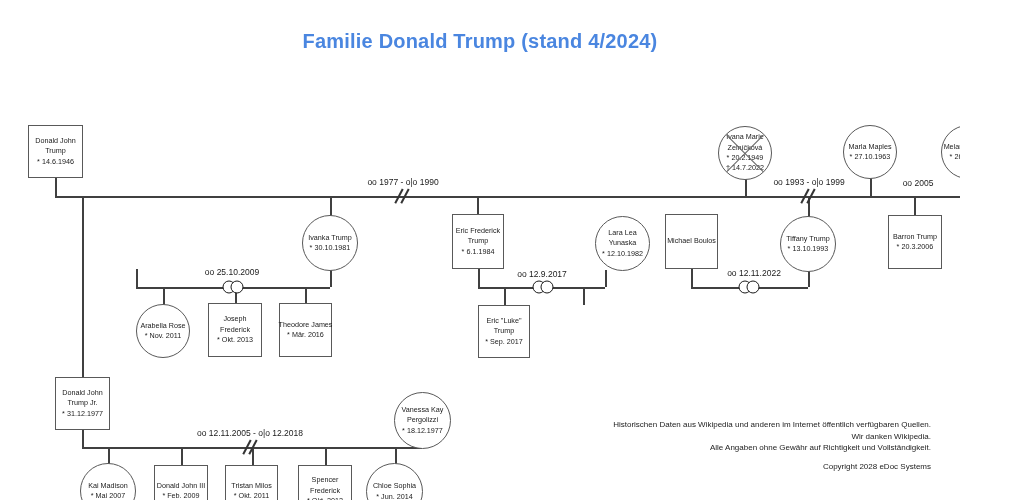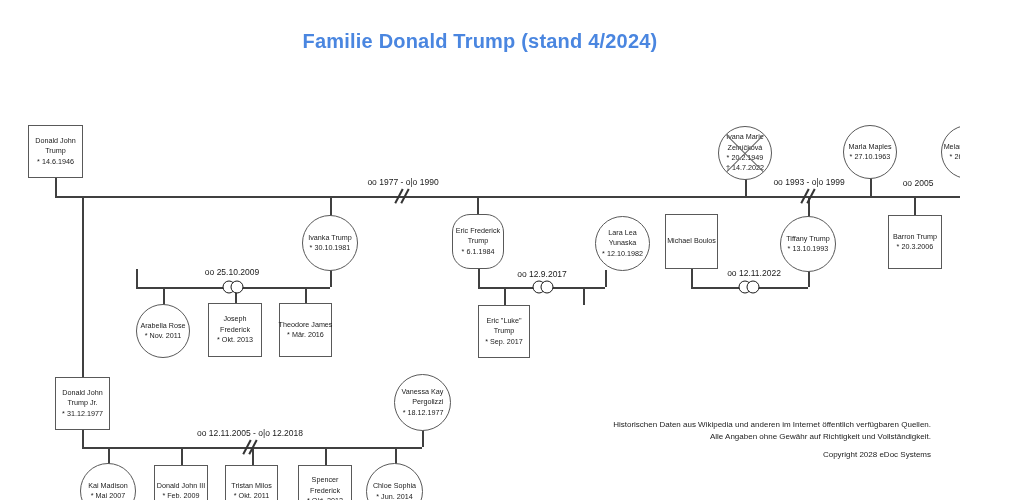--- a/index.html
+++ b/index.html
@@ -139,21 +139,21 @@
 * 27.10.1963</div>
       </div>
       <div class="person circle" style="left: 941px; top: 78px; width: 54px; height: 54px;">
         <div class="ptext">Melanija Knavs
 * 26.4.1970</div>
       </div>
       <div class="person circle" style="left: 302px; top: 168px; width: 56px; height: 56px;">
         <div class="ptext">Ivanka Trump
 * 30.10.1981</div>
       </div>
-      <div class="person rect" style="left: 452px; top: 167px; width: 52px; height: 55px; border-radius: 18px;">
+      <div class="person rect" style="left: 452px; top: 167px; width: 52px; height: 55px;">
         <div class="ptext">Eric Frederick
 Trump
 * 6.1.1984</div>
       </div>
       <div class="person circle" style="left: 595px; top: 169px; width: 55px; height: 55px;">
         <div class="ptext">Lara Lea
 Yunaska
 * 12.10.1982</div>
       </div>
       <div class="person rect" style="left: 665px; top: 167px; width: 53px; height: 55px;">
@@ -183,21 +183,21 @@
       <div class="person rect" style="left: 478px; top: 258px; width: 52px; height: 53px;">
         <div class="ptext">Eric "Luke"
 Trump
 * Sep. 2017</div>
       </div>
       <div class="person rect" style="left: 55px; top: 330px; width: 55px; height: 53px;">
         <div class="ptext">Donald John
 Trump Jr.
 * 31.12.1977</div>
       </div>
-      <div class="person circle" style="left: 394px; top: 327px; width: 57px; height: 57px; text-align: right;">
+      <div class="person circle" style="left: 394px; top: 345px; width: 57px; height: 57px;">
         <div class="ptext">Vanessa Kay
 Pergolizzi
 * 18.12.1977</div>
       </div>
       <div class="person circle" style="left: 80px; top: 416px; width: 56px; height: 56px;">
         <div class="ptext">Kai Madison
 * Mai 2007</div>
       </div>
       <div class="person rect" style="left: 154px; top: 418px; width: 54px; height: 52px;">
         <div class="ptext">Donald John III
@@ -212,16 +212,17 @@
 Frederick
 * Okt. 2012</div>
       </div>
       <div class="person circle" style="left: 366px; top: 416px; width: 57px; height: 57px;">
         <div class="ptext">Chloe Sophia
 * Jun. 2014</div>
       </div>
     </div>
   <div class="footer">
     <div class="fline">Historischen Daten aus Wikipedia und anderen im Internet öffentlich verfügbaren Quellen.</div>
+    <div class="fline">Wir danken Wikipedia.</div>
     <div class="fline">Alle Angaben ohne Gewähr auf Richtigkeit und Vollständigkeit.</div>
     <div class="fcopy">Copyright  2028 eDoc Systems</div>
   </div>
 </div>
 
 </body></html>

